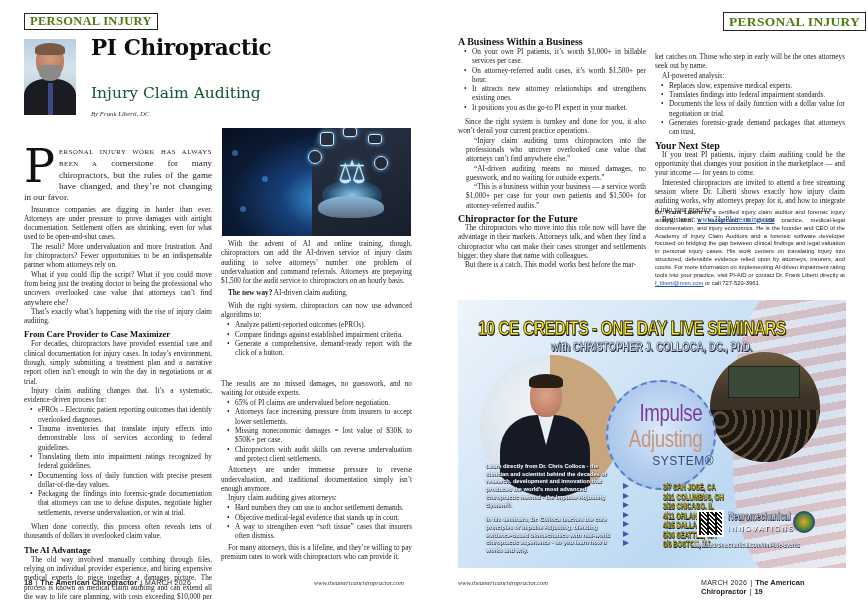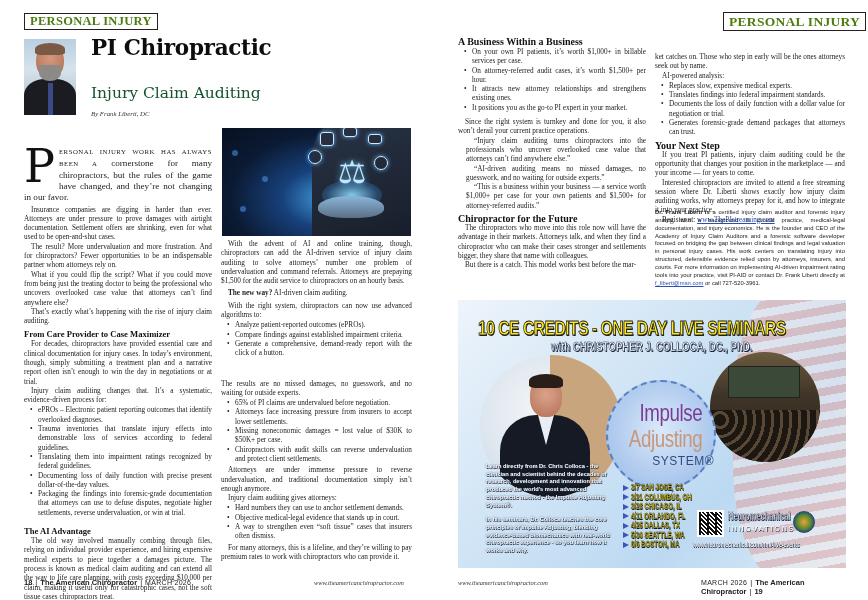--- a/index.html
+++ b/index.html
@@ -217,21 +217,21 @@
     background: repeating-radial-gradient(circle at 10px 10px, #1d1712 0 6px, #5a4836 6px 9px);
   }
   .ad .body-copy {
     position: absolute; left: 28px; top: 163px; width: 134px;
     font-family: "Liberation Sans", sans-serif; font-weight: bold; font-size: 5.7px; line-height: 7.7px;
     color: #fff; text-shadow: 0 0 1.5px #1b2b45, 0.5px 0.5px 0 #1b2b45;
   }
   .ad .body-copy p + p { margin-top: 7px; }
   .ad .dates { position: absolute; left: 165px; top: 183px; }
   .ad .date-item {
-    display: flex; align-items: center; height: 9.5px;
+    display: flex; height: 9.5px; gap: 32px;
   }
   .ad .date-item .tri {
     width: 0; height: 0; border-top: 3.5px solid transparent; border-bottom: 3.5px solid transparent;
     border-left: 6px solid #3b58b8; margin-right: 2px;
   }
   .ad .date-item .txt {
     font-family: "Liberation Sans", sans-serif; font-weight: bold; font-size: 8.4px; line-height: 9px;
     color: #ffe818; -webkit-text-stroke: 0.4px #1a1a1a; text-shadow: 0.6px 0.6px 0 #1a1a1a;
     transform: scaleX(0.72); transform-origin: left; white-space: nowrap;
   }
@@ -301,20 +301,21 @@
     <p>For decades, chiropractors have provided essential care and clinical documentation for injury cases. In today’s environment, though, simply submitting a treatment plan and a narrative report often isn’t enough to win the day in negotiations or at trial.</p>
     <p>Injury claim auditing changes that. It’s a systematic, evidence-driven process for:</p>
     <ul>
       <li>ePROs – Electronic patient reporting outcomes that identify overlooked diagnoses.</li>
       <li>Trauma inventories that translate injury effects into demonstrable loss of services according to federal guidelines.</li>
       <li>Translating them into impairment ratings recognized by federal guidelines.</li>
       <li>Documenting loss of daily function with precise present dollar-of-the-day values.</li>
       <li>Packaging the findings into forensic-grade documentation that attorneys can use to defuse disputes, negotiate higher settlements, reverse undervaluation, or win at trial.</li>
     </ul>
     <div class="gap"></div>
+    <p>When done correctly, this process often reveals tens of thousands of dollars in overlooked claim value.</p>
     <h3>The AI Advantage</h3>
     <p>The old way involved manually combing through files, relying on individual provider experience, and hiring expensive medical experts to piece together a damages picture. The process is known as medical claim auditing and can extend all the way to life care planning, with costs exceeding $10,000 per claim, making it useful only for catastrophic cases, not the soft tissue cases chiropractors treat.</p>
   </div>
 
   <div class="hero-image">
     <div class="dot" style="left:10px;top:22px"></div>
     <div class="dot" style="left:40px;top:48px"></div>
     <div class="dot" style="left:18px;top:78px"></div>
     <div class="suit"></div>
     <div class="glow"></div>

